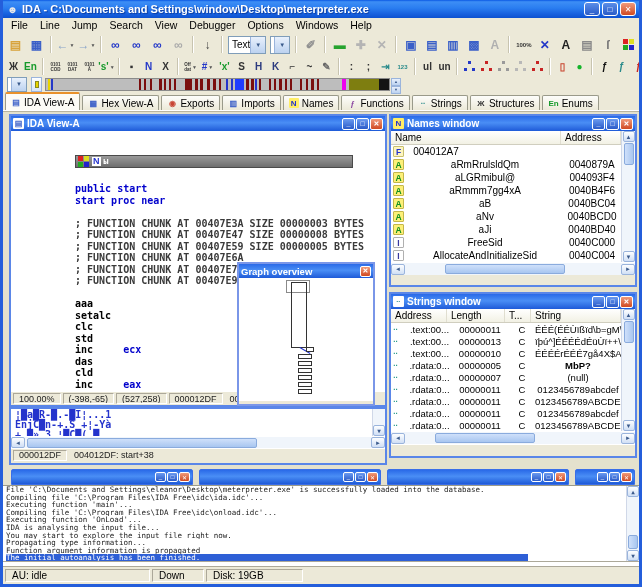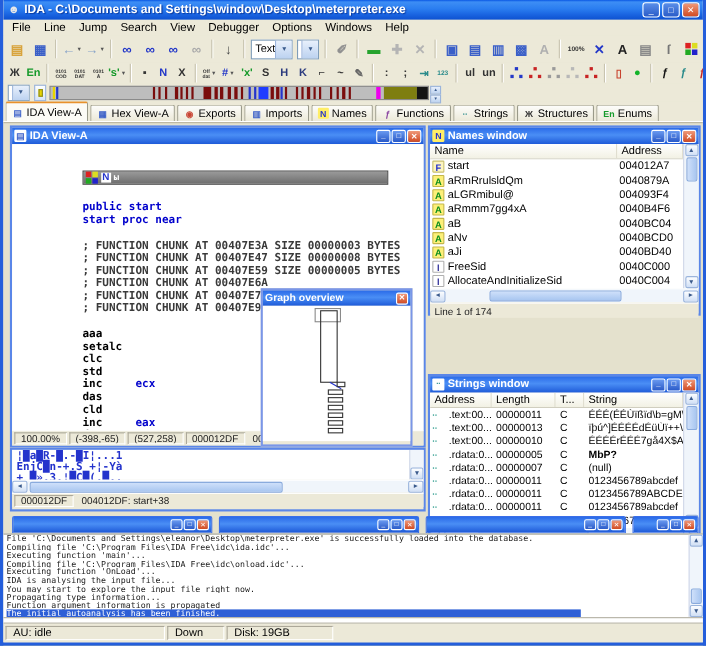--- a/index.html
+++ b/index.html
@@ -99,21 +99,21 @@
   .vthumb{width:10px;height:22px;margin:1px auto;background:linear-gradient(90deg,#cfe0fa,#a8c6f0);
     border:1px solid #8aabdd;border-radius:2px;}
   .vfill{flex:1;}
   .lv-head{height:14px;display:flex;background:linear-gradient(#ffffff,#f2f1e4);border-bottom:1px solid #d0cebf;
     font-size:10px;align-items:center;}
   .hc{padding-left:4px;border-right:1px solid #e0ded0;height:100%;display:flex;align-items:center;white-space:nowrap;overflow:hidden;}
   .lv-row{display:flex;align-items:center;font-size:10px;background:#fff;white-space:nowrap;}
   .nico{width:11px;height:11px;margin:0 3px 0 2px;font-size:8.5px;font-weight:bold;display:flex;align-items:center;
     justify-content:center;border-radius:1px;border:1px solid;flex:0 0 auto;}
   .sico{width:13px;margin:0 2px 0 2px;color:#2a9b8b;font-size:8px;font-weight:bold;letter-spacing:0;flex:0 0 auto;}
-  .clip{overflow:hidden;white-space:nowrap;}
+  .clip{overflow:hidden;white-space:nowrap;text-align:center;}
   
   .gv-canvas{position:relative;height:123px;background:#fff;overflow:hidden;}
   .gv-frame{position:absolute;left:47px;top:2px;width:24px;height:13px;border:1px solid #8a8a8a;}
   .gv-big{position:absolute;left:52px;top:4px;width:16px;height:66px;border:1px solid #333;}
   .gv-conn{position:absolute;left:60px;top:72px;width:12px;height:1px;background:#2433cc;transform:rotate(30deg);}
   .gv-mini{position:absolute;left:67px;top:69px;width:8px;height:5px;border:1px solid #333;}
   .gv-chain-node{position:absolute;left:59px;width:14px;height:5px;border:1px solid #333;}
   
   .minbar{position:absolute;top:357px;height:16px;border:1px solid #3a6ee8;border-radius:2px 2px 0 0;
     background:linear-gradient(180deg,#2a6ae8,#4a8ef5 45%,#1e5ad8);display:flex;align-items:center;
@@ -563,21 +563,20 @@
       </div>
       <div class="lv-wrap" style="height:131px;">
         <div class="lv-main">
           <div class="lv-head">
             <span class="hc" style="flex:1;">Name</span>
             <span class="hc" style="width:60px;">Address</span>
           </div>
           <div id="namesRows">
               <div class="lv-row" style="height: 13px;">
                 <span class="nico" style="color: rgb(36, 51, 204); background: rgb(253, 245, 192); border-color: rgb(200, 191, 110);">F</span>
-                <span class="clip" style="flex: 1 1 0%;">start</span>
                 <span class="clip" style="width: 58px;">004012A7</span>
               </div>
               <div class="lv-row" style="height: 13px;">
                 <span class="nico" style="color: rgb(15, 143, 31); background: rgb(253, 240, 120); border-color: rgb(196, 182, 74);">A</span>
                 <span class="clip" style="flex: 1 1 0%;">aRmRrulsldQm</span>
                 <span class="clip" style="width: 58px;">0040879A</span>
               </div>
               <div class="lv-row" style="height: 13px;">
                 <span class="nico" style="color: rgb(15, 143, 31); background: rgb(253, 240, 120); border-color: rgb(196, 182, 74);">A</span>
                 <span class="clip" style="flex: 1 1 0%;">aLGRmibul@</span>
@@ -620,26 +619,23 @@
           <span class="vthumb"></span>
           <span class="vfill"></span>
           <span class="sbtn">▼</span>
         </div>
       </div>
       <div class="hscroll" style="height:13px;">
         <span class="sbtn">◄</span>
         <span class="hthumb" style="width:120px;margin-left:40px;"></span>
         <span class="sbtn" style="margin-left:auto;">►</span>
       </div>
-      <div class="cstatus" style="height:14px;">
-        <span style="padding-left:4px;">Line 1 of 174</span>
-      </div>
-    </div>
-
-    <div class="cwin" style="left:386px;top:180px;width:248px;height:166px;margin-top:48px;">
+    </div>
+
+    <div class="cwin" style="left:386px;top:180px;width:248px;height:166px;">
       <div class="ctitle">
         <span class="cico" style="background:#fff;color:#2a8b8b;font-size:7px;">∙∙</span>
         <span>Strings window</span>
         <span class="cbtns">
           <span class="cwbtn">_</span>
           <span class="cwbtn">□</span>
           <span class="cwbtn close">✕</span>
         </span>
       </div>
       <div class="lv-wrap" style="height:122px;">

